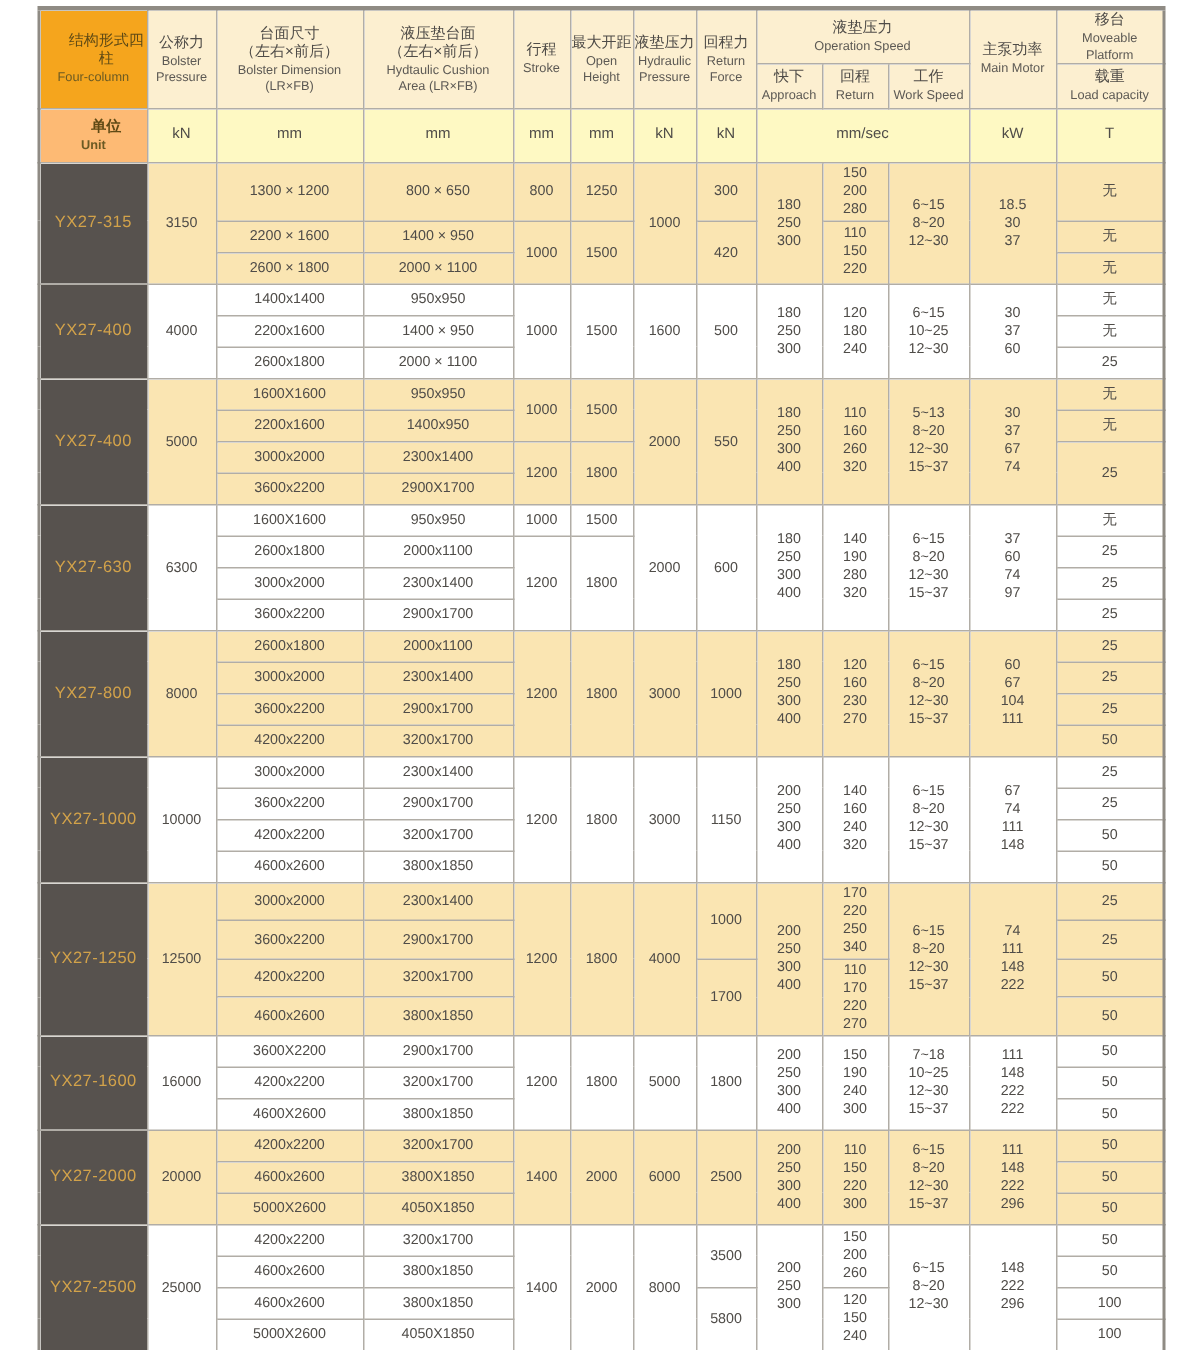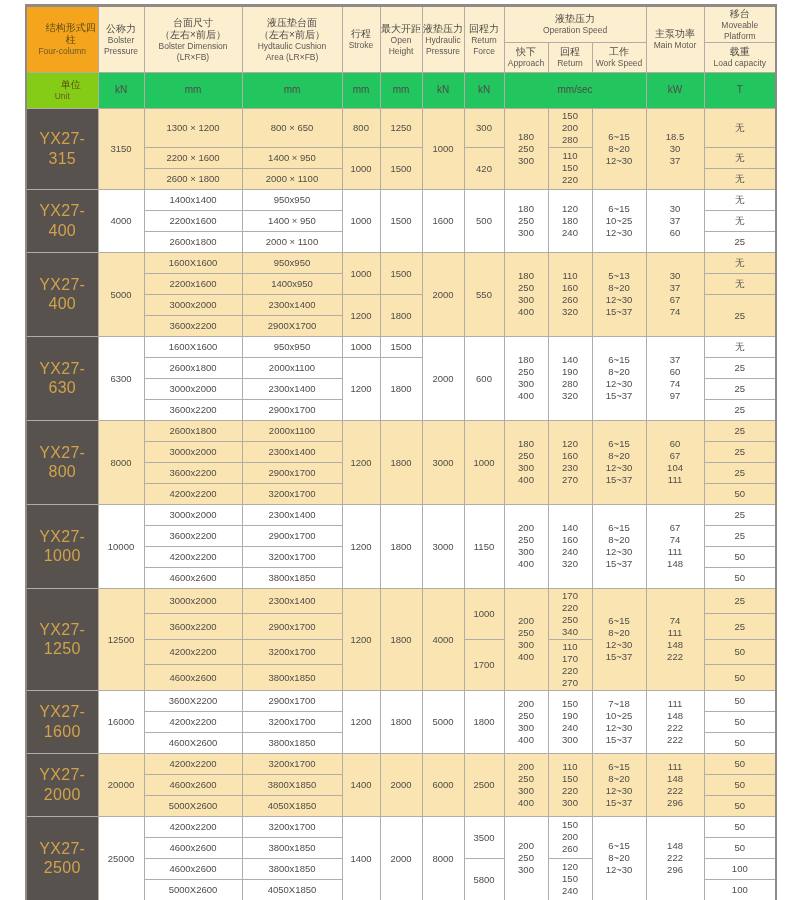--- a/index.html
+++ b/index.html
@@ -11,26 +11,26 @@
            padding:1px 0; line-height:1.22; font-weight:normal; overflow:hidden; }
   thead th { background:#fcefd0; }
   thead .zh { font-size:10px; }
   thead .en { font-size:8.5px; color:#5c5954; }
   th.orange { background:#f5a51d; }
   th.orange .zh { color:#5f4a15;padding-left:17px; }
   th.orange .en { color:#6b5a23; }
   tr.hdr-1 { height:34px; }
   tr.hdr-2 { height:30px; }
   tr.unit-row { height:36px; }
-  tr.unit-row th { background:#22c55e; font-size:10px; color:#4f4c48; }
-  tr.unit-row th.orange { background:#84cc16; }
+  tr.unit-row th { background:#fef9c3; font-size:10px; color:#4f4c48; }
+  tr.unit-row th.orange { background:#fdba74;font-weight:bold; }
   tbody td { font-size:9.5px; height:18px; }
   td.cream { background:#fae5b2; }
   td.white { background:#ffffff; }
-  td.dark  { background:#57524e; color:#d2a24a; font-size:16px; letter-spacing:0.3px; }
+  td.dark  { background:#57524e; color:#d2a24a; font-size:11px; letter-spacing:0.3px; }
   tr.block-start td { border-top:1px solid #8e8a83; }
   .speed-line { line-height:12px; }
 </style>
 </head>
 <body>
 
 <div class="wrap">
   <table>
     <colgroup>
       <col style="width:72px">

